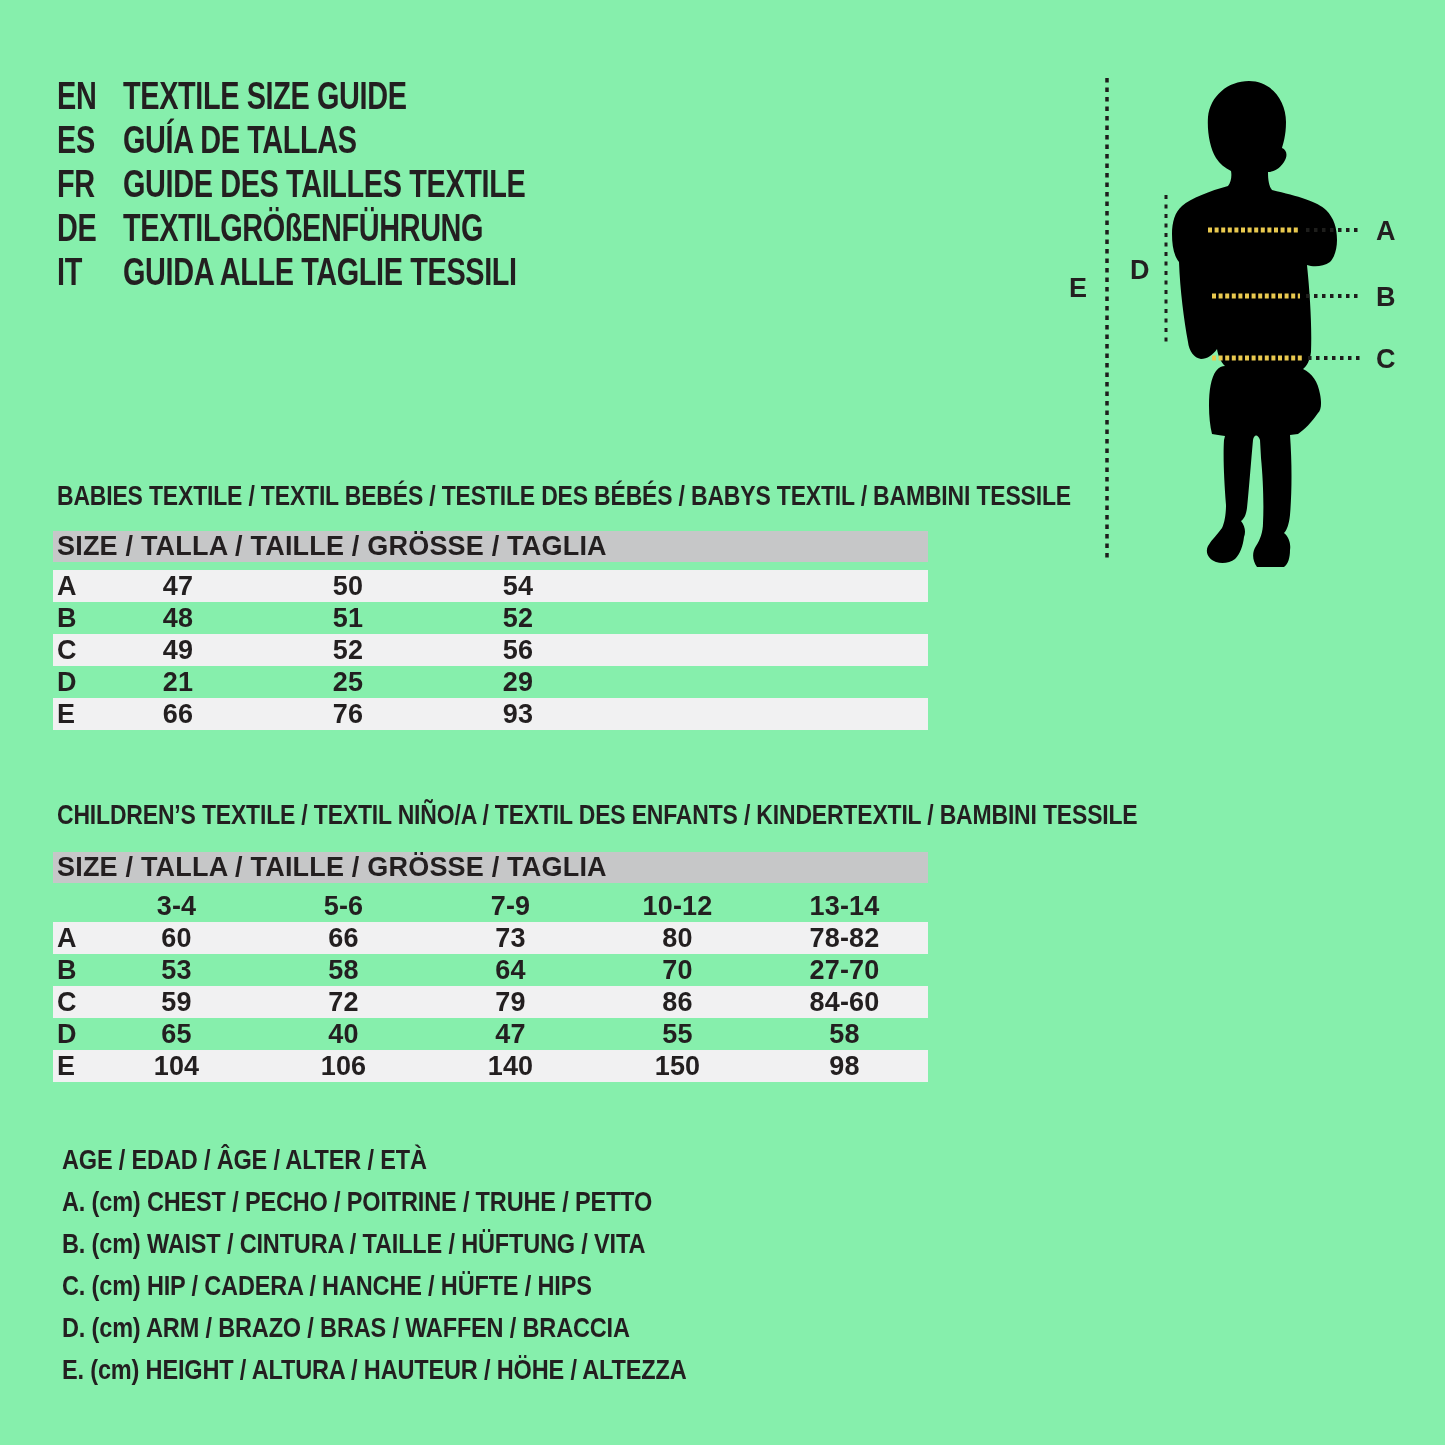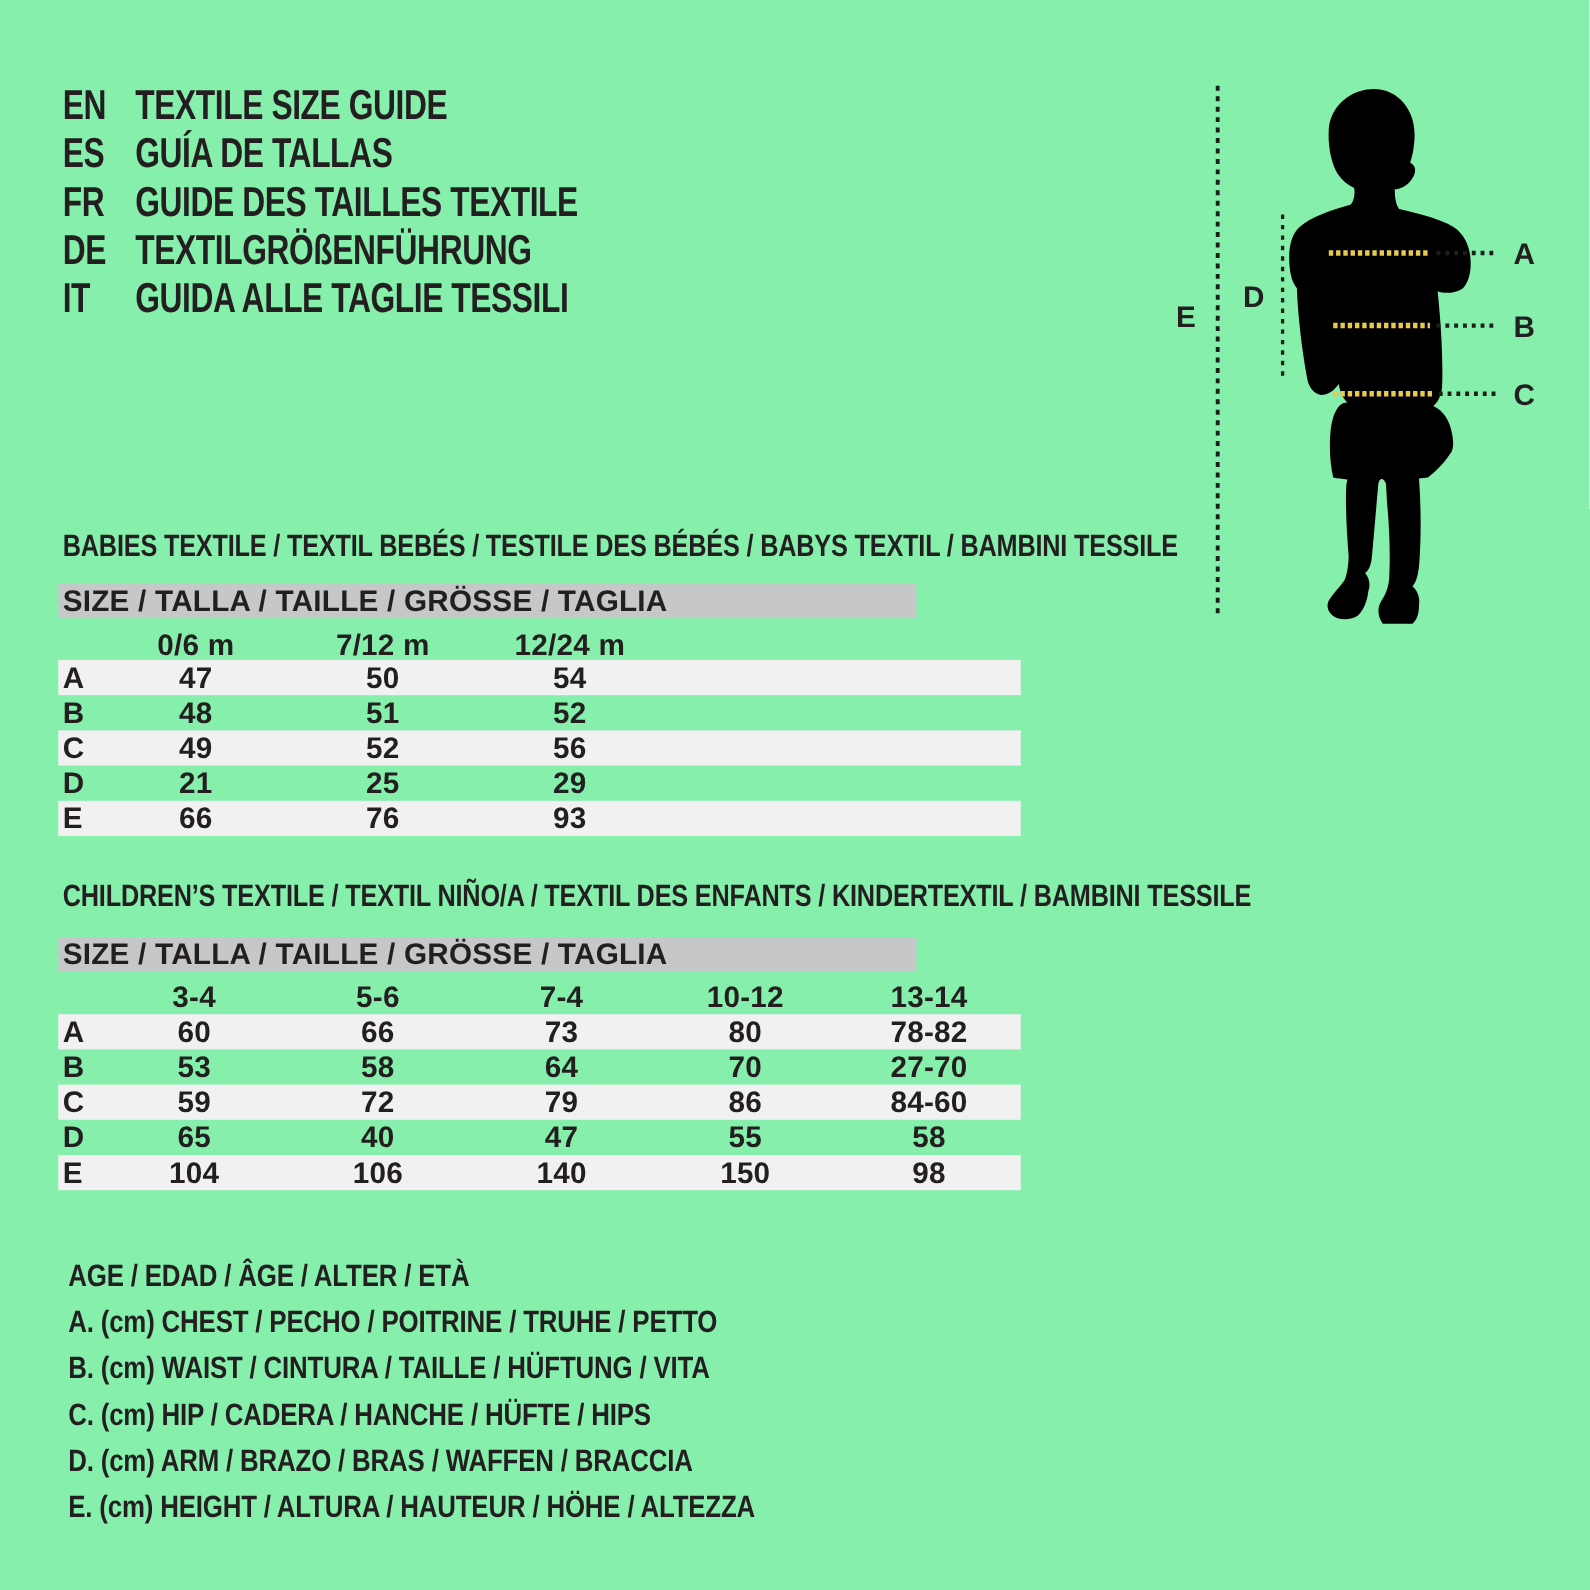--- a/index.html
+++ b/index.html
@@ -20,21 +20,21 @@
   
   .section-title {
     position:absolute; left:57px; font-size:28px; font-weight:700; line-height:34px;
     white-space:nowrap; letter-spacing:-0.2px;
     transform:scaleX(0.82); transform-origin:0 0;
   }
   #babies-title { top:479px; }
   #children-title { top:798px; }
 
   
-  .size-bar { position:absolute; left:53px; width:780px; height:31px; background:#c6c7c8; }
+  .size-bar { position:absolute; left:53px; width:875px; height:31px; background:#c6c7c8; }
   .size-bar .size-bar-text {
     position:absolute; left:4px; top:0; line-height:31px; font-size:27px; font-weight:700;
     white-space:nowrap; letter-spacing:0.2px;
   }
   #babies-bar { top:531px; }
   #children-bar { top:852px; }
 
   
   .sg-table { position:absolute; left:53px; width:875px; }
   #babies-table { top:570px; }
@@ -166,27 +166,20 @@
     <text x="9" y="237">E</text>
   </svg>
 
   <div class="section-title" id="babies-title">BABIES TEXTILE / TEXTIL BEBÉS / TESTILE DES BÉBÉS / BABYS TEXTIL / BAMBINI TESSILE</div>
 
   <div class="size-bar" id="babies-bar">
     <span class="size-bar-text">SIZE / TALLA / TAILLE / GRÖSSE / TAGLIA</span>
   </div>
 
   <div class="sg-table" id="babies-table">
-    <div class="trow head-row">
-      <div class="cell row-label"></div>
-      <div class="cell">0/6 m</div>
-      <div class="cell">7/12 m</div>
-      <div class="cell">12/24 m</div>
-      <div class="cell"></div>
-    </div>
     <div class="trow alt">
       <div class="cell row-label">A</div>
       <div class="cell">47</div>
       <div class="cell">50</div>
       <div class="cell">54</div>
       <div class="cell"></div>
     </div>
     <div class="trow">
       <div class="cell row-label">B</div>
       <div class="cell">48</div>
@@ -221,21 +214,21 @@
 
   <div class="size-bar" id="children-bar">
     <span class="size-bar-text">SIZE / TALLA / TAILLE / GRÖSSE / TAGLIA</span>
   </div>
 
   <div class="sg-table" id="children-table">
     <div class="trow head-row">
       <div class="cell row-label"></div>
       <div class="cell">3-4</div>
       <div class="cell">5-6</div>
-      <div class="cell">7-4</div>
+      <div class="cell">7-9</div>
       <div class="cell">10-12</div>
       <div class="cell">13-14</div>
     </div>
     <div class="trow alt">
       <div class="cell row-label">A</div>
       <div class="cell">60</div>
       <div class="cell">66</div>
       <div class="cell">73</div>
       <div class="cell">80</div>
       <div class="cell">78-82</div>

